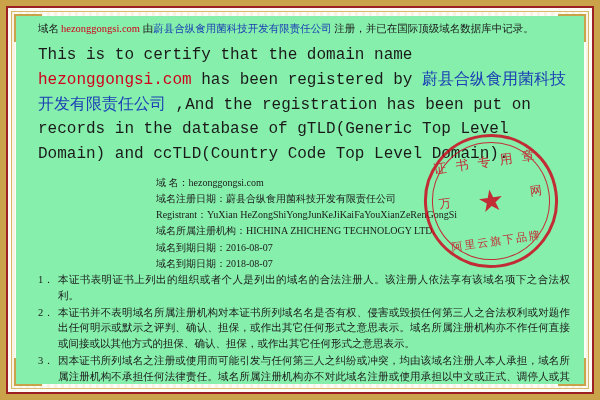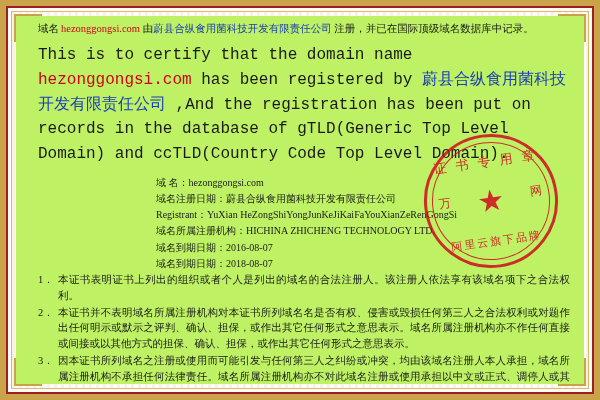--- a/index.html
+++ b/index.html
@@ -24,21 +24,21 @@
   .frame-inner{
     position:absolute;inset:11px;
     border:1px solid #d8b86a;
     box-sizing:border-box;
     background:
       repeating-linear-gradient(90deg, rgba(201,162,74,.10) 0 3px, rgba(255,255,255,0) 3px 7px);
   }
   .paper{
     position:absolute;
     left:16px;top:16px;right:16px;bottom:16px;
-    background:#bef264;
+    background:#86efac;
     overflow:hidden;
   }
   .content{
     position:absolute;
     left:22px;top:4px;right:14px;bottom:0;
     font-size:10.5px;
     line-height:1.42;
     color:#1a1a1a;
   }
   .red{color:#d0021b;}

